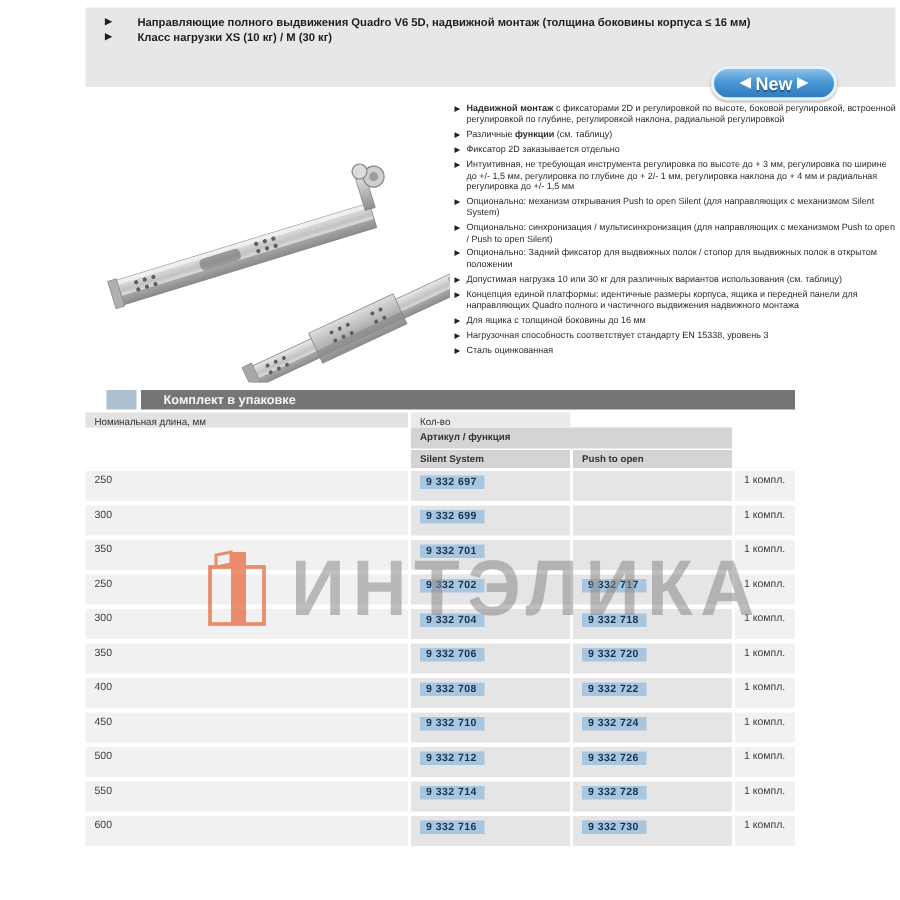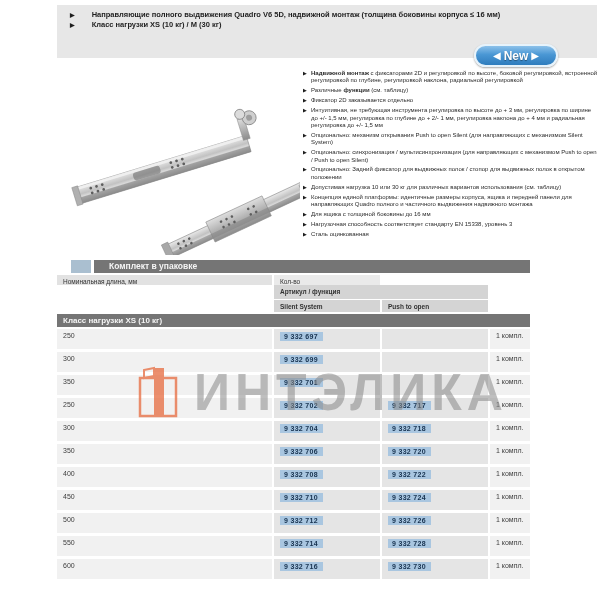--- a/index.html
+++ b/index.html
@@ -217,21 +217,20 @@
       <div class="title-bar">Комплект в упаковке</div>
     </div>
     <div class="tgrid thead">
       <div class="hcell hc-length">Номинальная длина, мм</div>
       <div class="hcell hc-article">Артикул / функция</div>
       <div class="hcell hc-qty">Кол-во</div>
       <div class="hcell hc-sub" style="grid-column:2">Silent System</div>
       <div class="hcell hc-sub" style="grid-column:3">Push to open</div>
     </div>
     <div id="table-body">
-        <div class="section-bar">Класс нагрузки XS (10 кг)</div>
         <div class="tgrid trow">
           <div class="cell c-length">250</div>
           <div class="cell c-art"><span class="chip">9 332 697</span></div>
           <div class="cell c-art"></div>
           <div class="cell c-qty">1 компл.</div>
         </div>
         <div class="tgrid trow">
           <div class="cell c-length">300</div>
           <div class="cell c-art"><span class="chip">9 332 699</span></div>
           <div class="cell c-art"></div>

